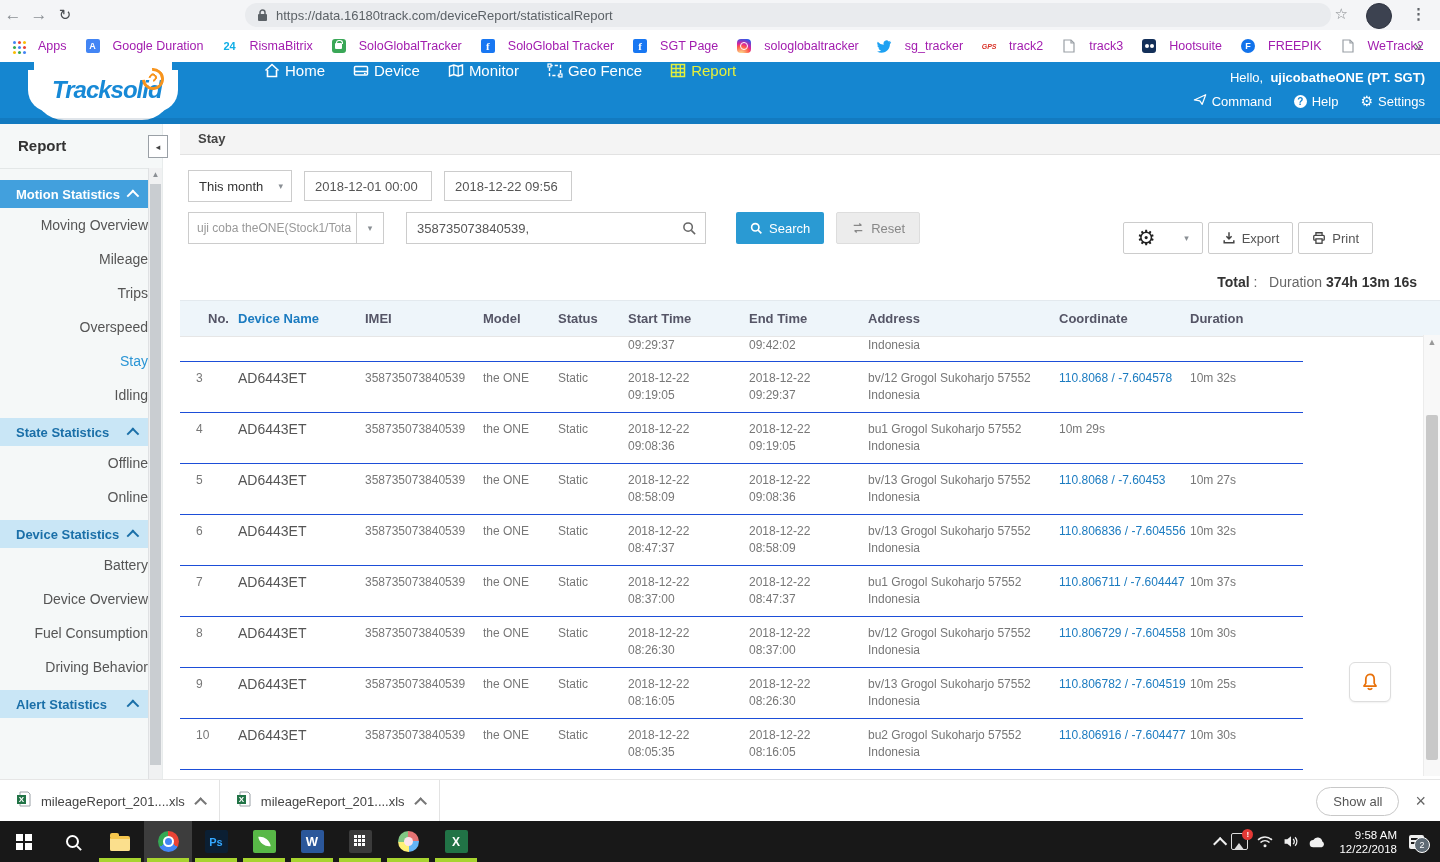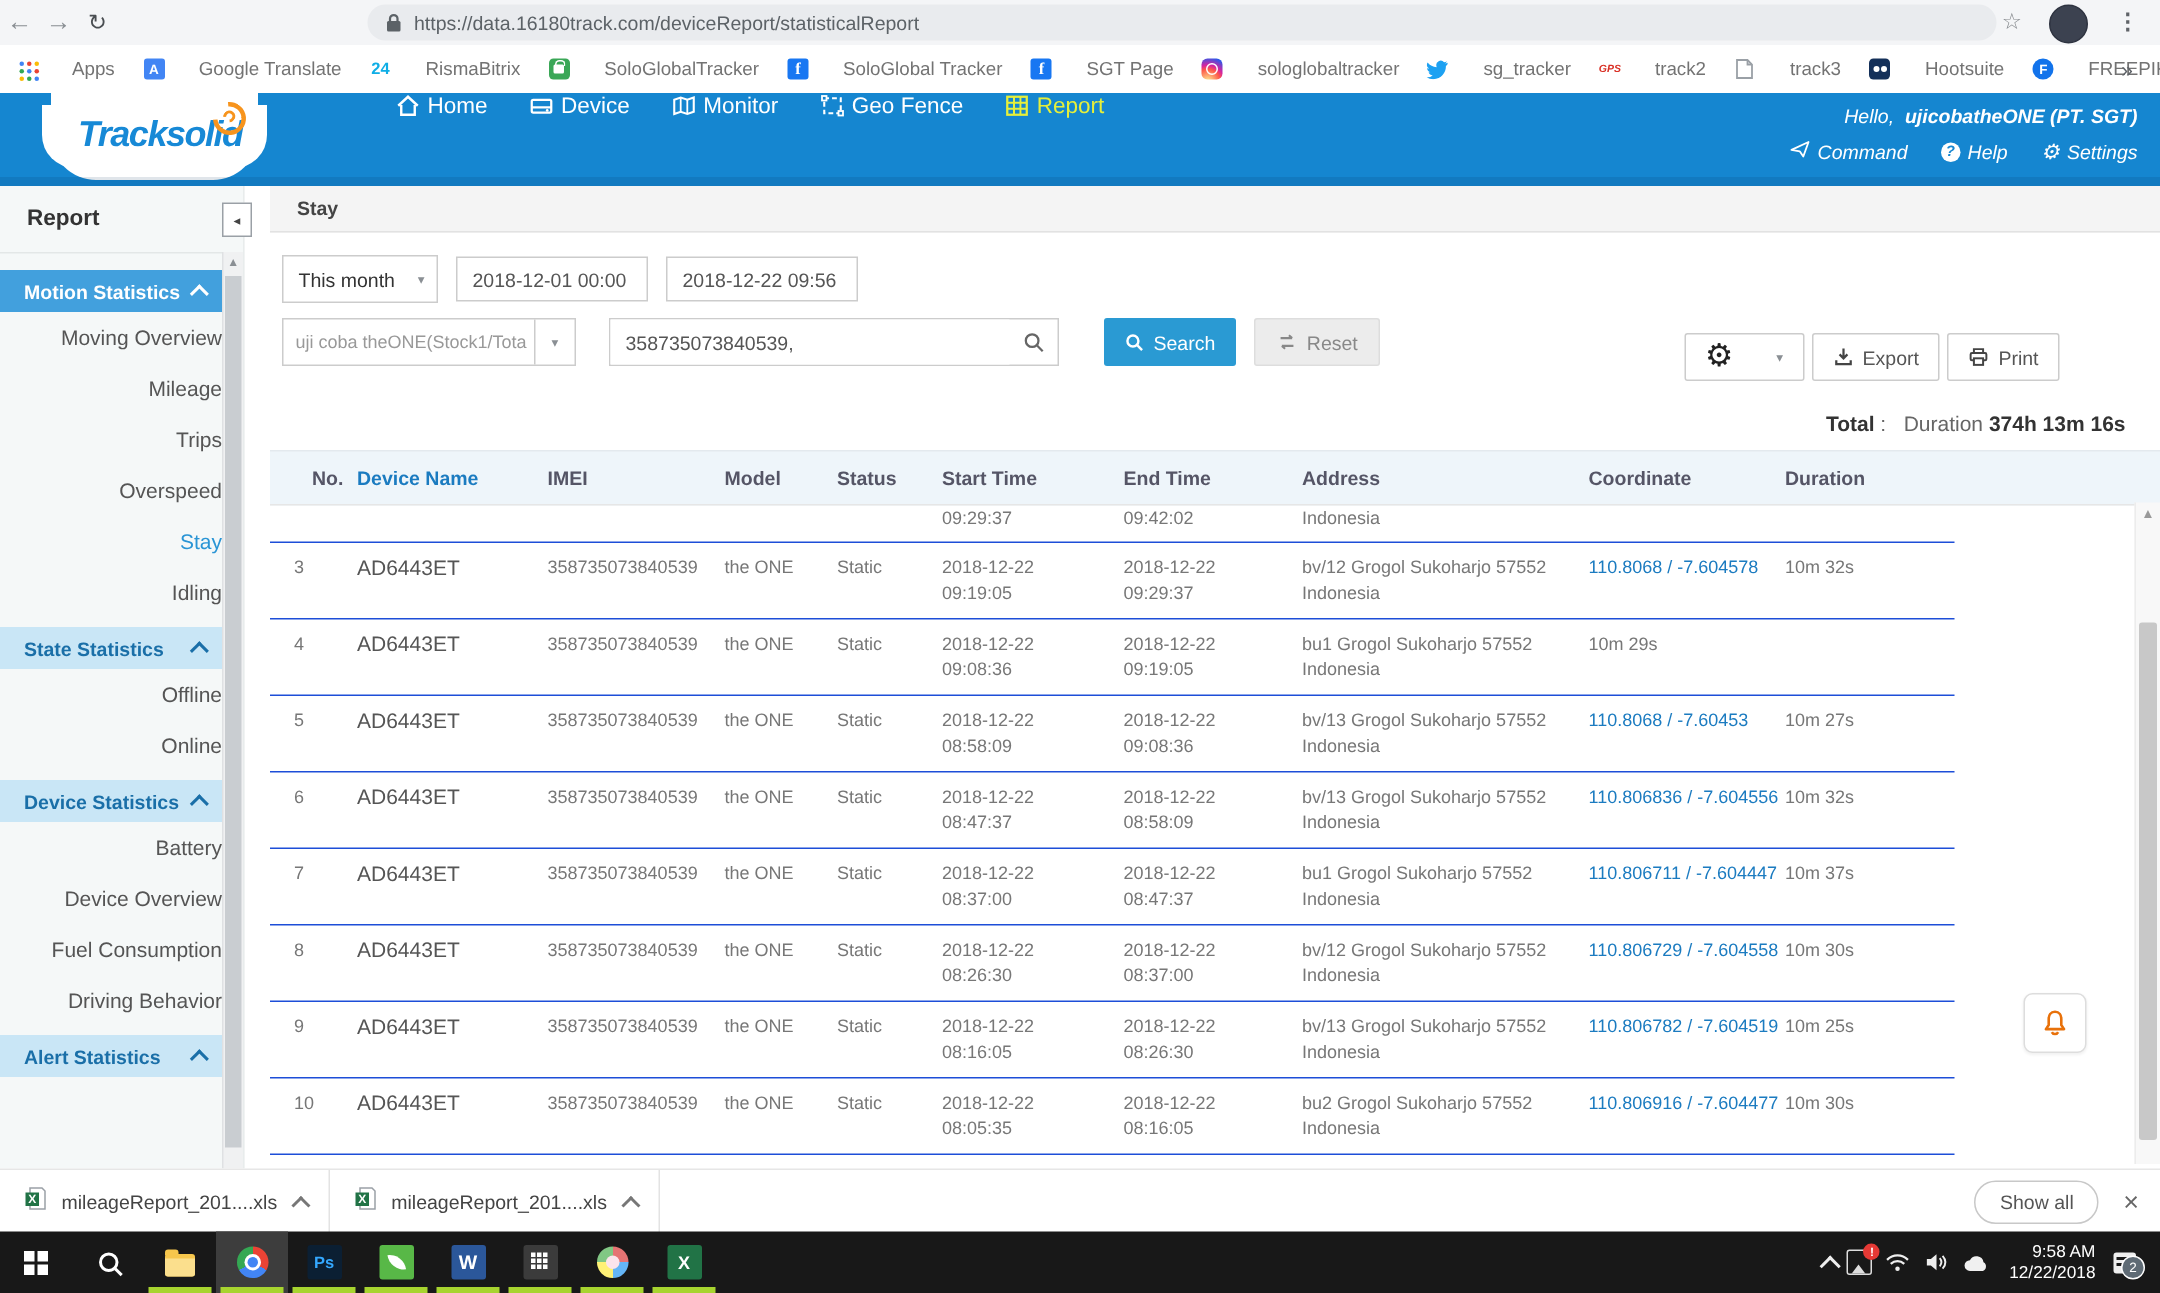--- a/index.html
+++ b/index.html
@@ -16,40 +16,40 @@
   .omnibox .url{font-size:13px;color:#5c6267;white-space:nowrap;overflow:hidden;}
   .tb-star{position:absolute;right:92px;top:5px;color:#85898d;font-size:15px;}
   .tb-avatar{position:absolute;right:48px;top:3px;width:24px;height:24px;border-radius:50%;background:#3c4250;
              border:1px solid #2e3340;}
   .tb-kebab{position:absolute;right:14px;top:5px;color:#5f6368;font-size:15px;font-weight:bold;}
 
   
   .bookmarks{position:absolute;top:30px;left:0;right:0;height:32px;background:#fff;display:flex;align-items:center;
              padding-left:10px;}
   .bm-item{display:flex;align-items:center;margin-right:18px;cursor:pointer;}
-  .bm-item .bm-label{font-size:12.5px;color:#737373;margin-left:22px;white-space:nowrap;}
+  .bm-item .bm-label{font-size:12.5px;color:#a21caf;margin-left:12px;white-space:nowrap;}
   .bm-ic{width:16px;height:16px;display:flex;align-items:center;justify-content:center;}
   .bm-overflow{position:absolute;right:18px;color:#5f6368;font-size:14px;}
 
   
   .app-header{position:absolute;top:62px;left:0;right:0;height:62px;background:#1586d0;}
   .app-header::after{content:"";position:absolute;left:0;right:0;bottom:0;height:6px;background:rgba(0,40,80,0.12);}
   .logo-blob{position:absolute;left:34px;top:0;width:138px;height:58px;background:#fff;
              border-radius:0 0 30px 30px;box-shadow:14px 0 0 -8px #fff, -14px 0 0 -8px #fff;}
   .logo-text{position:absolute;left:18px;top:14px;font-size:24px;font-weight:bold;font-style:italic;color:#1789d6;
              letter-spacing:-1px;}
   .logo-swirl{position:absolute;right:8px;top:6px;width:16px;height:16px;border:3px solid #f7941d;border-radius:50%;
               border-left-color:transparent;transform:rotate(40deg);}
   .logo-swirl::after{content:"";position:absolute;left:3px;top:3px;width:4px;height:4px;border:2px solid #f7941d;
               border-radius:50%;border-bottom-color:transparent;}
   .nav{position:absolute;left:264px;top:0;height:56px;display:flex;align-items:flex-start;gap:28px;}
   .nav-item{display:flex;align-items:center;gap:5px;color:#fff;font-size:15px;cursor:pointer;white-space:nowrap;}
   .nav-item.active{color:#e6ef3a;}
   .nav-item svg{display:block;}
-  .hdr-right{position:absolute;right:15px;top:8px;text-align:right;color:#fff;font-style:italic;}
+  .hdr-right{position:absolute;right:15px;top:8px;text-align:right;color:#fff;}
   .greet{font-size:13px;}
   .greet b{font-weight:bold;}
   .hdr-links{margin-top:8px;display:flex;gap:22px;justify-content:flex-end;}
   .hdr-link{display:flex;align-items:center;gap:5px;font-size:13px;color:#fff;cursor:pointer;}
   .help-circ{width:13px;height:13px;border-radius:50%;background:#fff;color:#1586d0;font-size:10px;font-weight:bold;
              display:flex;align-items:center;justify-content:center;}
   .gear-small{font-size:14px;line-height:13px;}
 
   
   .workspace{position:absolute;top:124px;left:0;right:0;height:655px;background:#fff;}
@@ -199,21 +199,21 @@
     <div class="bm-item">
         <span class="bm-ic">
           <span style="width:3px;height:3px;border-radius:50%;background:#4285f4;display:inline-block;box-shadow:5px 0 #ea4335,10px 0 #fbbc05,0 5px #34a853,5px 5px #4285f4,10px 5px #ea4335,0 10px #fbbc05,5px 10px #34a853,10px 10px #4285f4;margin:-8px 0 0 -8px;"></span>
         </span>
         <span class="bm-label">Apps</span>
       </div>
       <div class="bm-item">
         <span class="bm-ic">
           <span style="width:14px;height:14px;background:#4285f4;border-radius:2px;color:#fff;font-size:9px;font-weight:bold;display:flex;align-items:center;justify-content:center;">A</span>
         </span>
-        <span class="bm-label">Google Translate</span>
+        <span class="bm-label">Google Duration</span>
       </div>
       <div class="bm-item">
         <span class="bm-ic">
           <span style="color:#0faee6;font-size:11px;font-weight:bold;">24</span>
         </span>
         <span class="bm-label">RismaBitrix</span>
       </div>
       <div class="bm-item">
         <span class="bm-ic">
           <span style="width:14px;height:14px;background:#3aa757;border-radius:3px;display:flex;align-items:center;justify-content:center;">

